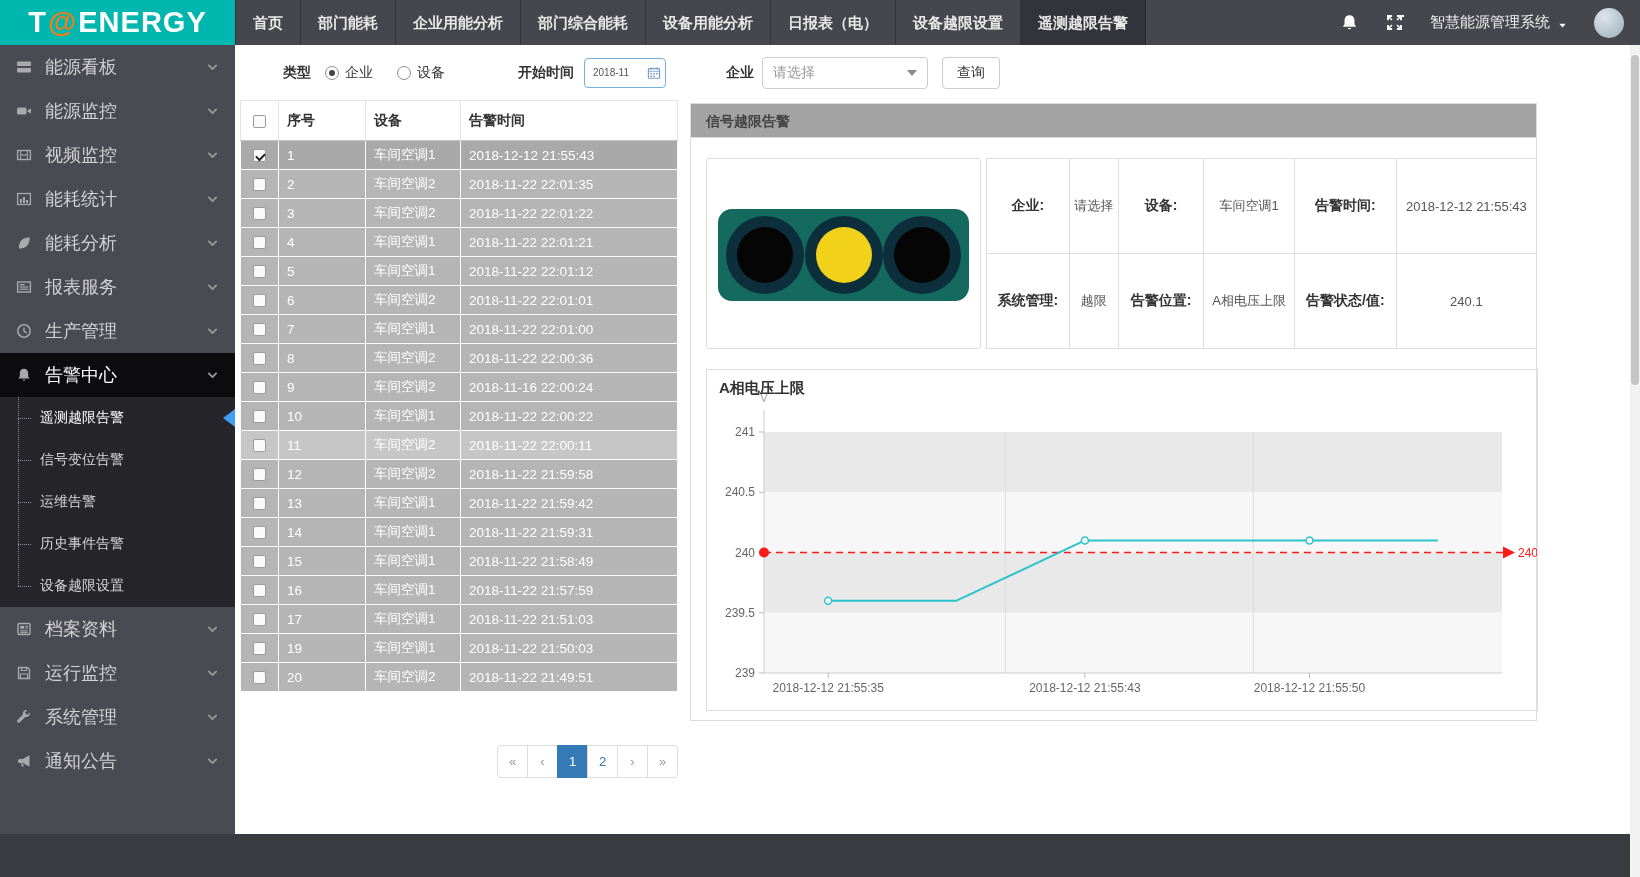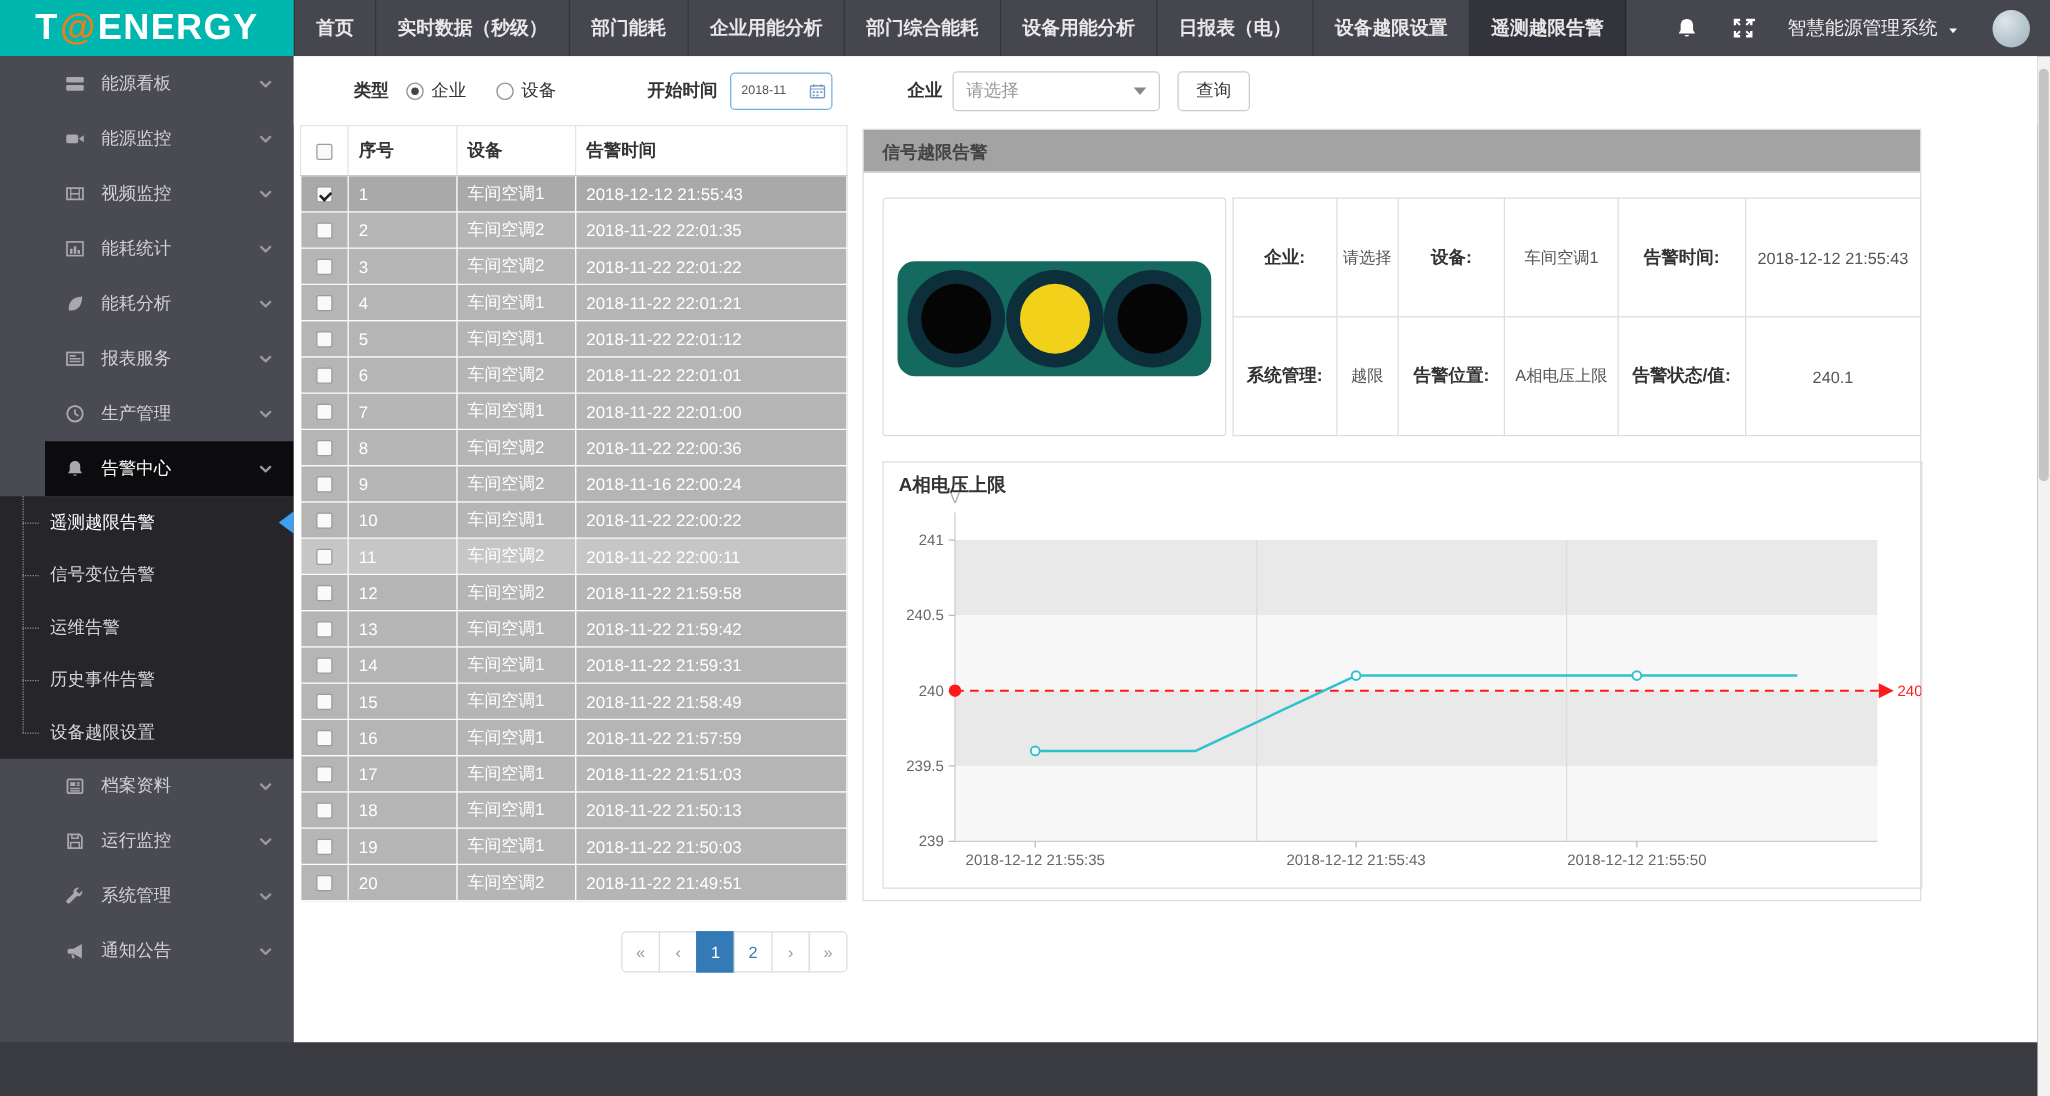--- a/index.html
+++ b/index.html
@@ -17,21 +17,21 @@
   .nav-item:first-child { border-left:1px solid rgba(0,0,0,.25); }
   .nav-item.active { background:#33333b; }
   .top-right { margin-left:auto; display:flex; align-items:center; gap:26px; padding-right:16px; color:#fff; }
   .top-ic { width:19px; height:19px; color:#fff; }
   .user-menu { display:flex; align-items:center; gap:7px; font-size:15px; color:#f0f0f0; cursor:pointer; }
   .caret-ic { width:11px; height:11px; color:#fff; }
   .avatar { width:30px; height:30px; border-radius:50%; background:radial-gradient(circle at 35% 30%, #dde5ea 0%, #b8c6cf 55%, #9db0bc 100%); }
 
   
   .sidebar { position:absolute; left:0; top:45px; width:235px; height:789px; background:#4a4a52; overflow:hidden; }
-  .side-item { height:44px; display:flex; align-items:center; padding:0 16px; color:#d2d2d4; font-size:14px; cursor:pointer;margin-left:36px; }
+  .side-item { height:44px; display:flex; align-items:center; padding:0 16px; color:#d2d2d4; font-size:18px; cursor:pointer; }
   .side-item.section-open { background:#0c0c0f; color:#fff; }
   .side-icon { width:16px; height:16px; color:#a8a8ad; flex:none; display:flex; }
   .side-icon svg { width:16px; height:16px; }
   .side-label { margin-left:13px; }
   .side-caret { margin-left:auto; width:13px; height:13px; color:#9a9a9a; display:flex; }
   .side-caret svg { width:13px; height:13px; }
   .submenu { background:#26262a; position:relative; }
   .submenu .vline { position:absolute; left:18px; top:0; bottom:21px; width:0; border-left:1px dotted #90909a; }
   .sub-item { height:42px; display:flex; align-items:center; padding-left:18px; color:#d6d6d8; font-size:14px; cursor:pointer; position:relative; }
   .sub-leader { width:13px; border-top:1px dotted #90909a; margin-right:9px; flex:none; }
@@ -110,21 +110,20 @@
 <body>
 
 <div class="topbar">
   <div class="logo">
       <span>T</span>
       <span class="logo-at">@</span>
       <span>ENERGY</span>
     </div>
   <div class="top-nav">
       <div class="nav-item">首页</div>
-      <div class="nav-item">实时数据（秒级）</div>
       <div class="nav-item">部门能耗</div>
       <div class="nav-item">企业用能分析</div>
       <div class="nav-item">部门综合能耗</div>
       <div class="nav-item">设备用能分析</div>
       <div class="nav-item">日报表（电）</div>
       <div class="nav-item">设备越限设置</div>
       <div class="nav-item active">遥测越限告警</div>
     </div>
   <div class="top-right">
     <span class="top-ic" id="ic-bell"><svg viewBox="0 0 16 16" fill="currentColor" width="100%" height="100%">
@@ -484,26 +483,20 @@
         <td class="cb-col"><span class="cb"></span></td>
         <td>16</td>
         <td>车间空调1</td>
         <td>2018-11-22 21:57:59</td>
       </tr>
       <tr class="normal">
         <td class="cb-col"><span class="cb"></span></td>
         <td>17</td>
         <td>车间空调1</td>
         <td>2018-11-22 21:51:03</td>
-      </tr>
-      <tr class="normal">
-        <td class="cb-col"><span class="cb"></span></td>
-        <td>18</td>
-        <td>车间空调1</td>
-        <td>2018-11-22 21:50:13</td>
       </tr>
       <tr class="normal">
         <td class="cb-col"><span class="cb"></span></td>
         <td>19</td>
         <td>车间空调1</td>
         <td>2018-11-22 21:50:03</td>
       </tr>
       <tr class="normal">
         <td class="cb-col"><span class="cb"></span></td>
         <td>20</td>

